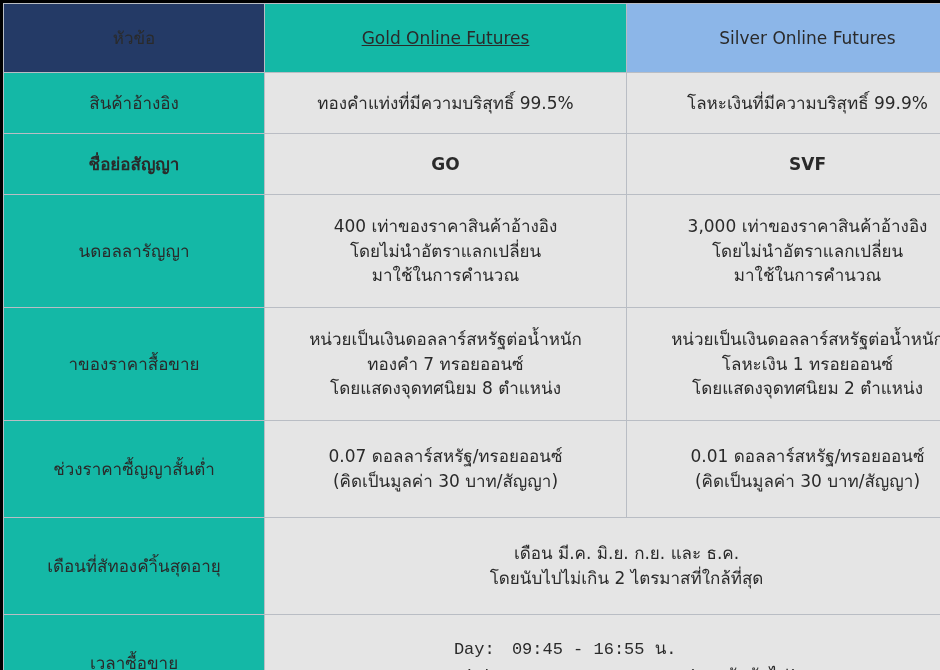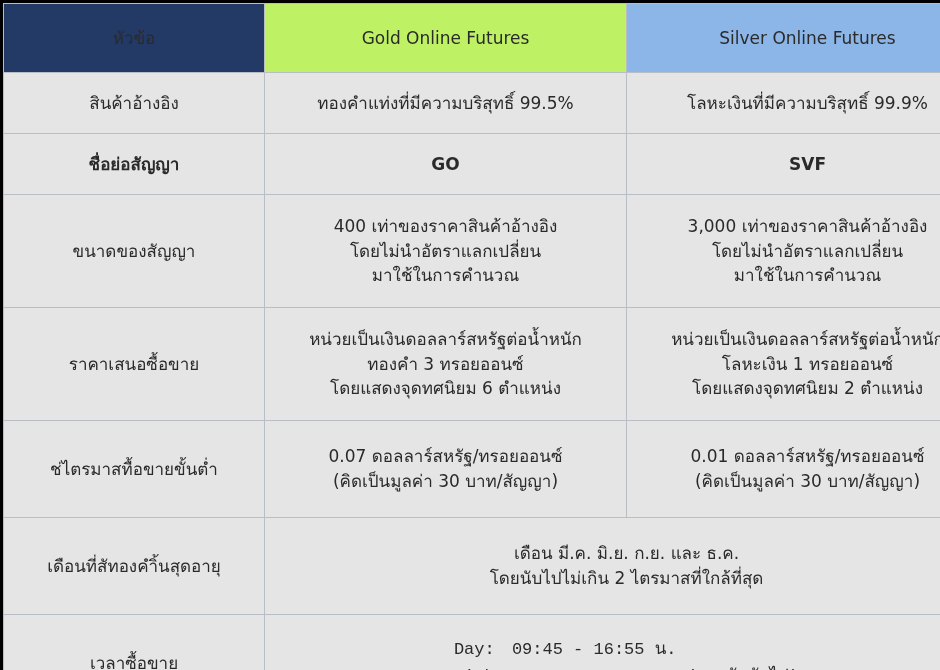--- a/index.html
+++ b/index.html
@@ -43,30 +43,31 @@
     font-weight: bold;
     color: #ffffff;
     border: 1px solid #ffffff;
     padding: 4px 6px;
   }
   th.h-topic {
     background: #243a66;
     width: 244px;
   }
   th.h-gold {
-    background: #bef264;
+    background: #14b8a6;
     width: 345px;
+    text-decoration: underline;
   }
   th.h-silver {
     background: #8cb6e8;
     width: 345px;
   }
   
   td.label-cell {
-    background: #e5e5e5;
+    background: #14b8a6;
     width: 244px;
     font-size: 17px;
     color: #3a3a3a;
   }
   td.val-cell {
     background: #e5e5e5;
   }
   .line {
     display: block;
     white-space: nowrap;
@@ -120,49 +121,49 @@
         <td class="label-cell">ชื่อย่อสัญญา</td>
         <td class="val-cell">
           <span class="line">GO</span>
         </td>
         <td class="val-cell">
           <span class="line">SVF</span>
         </td>
       </tr>
 
       <tr class="r3">
-        <td class="label-cell">ขนาดของสัญญา</td>
+        <td class="label-cell">นดอลลารัญญา</td>
         <td class="val-cell">
           <span class="line">400 เท่าของราคาสินค้าอ้างอิง</span>
           <span class="line">โดยไม่นำอัตราแลกเปลี่ยน</span>
           <span class="line">มาใช้ในการคำนวณ</span>
         </td>
         <td class="val-cell">
           <span class="line">3,000 เท่าของราคาสินค้าอ้างอิง</span>
           <span class="line">โดยไม่นำอัตราแลกเปลี่ยน</span>
           <span class="line">มาใช้ในการคำนวณ</span>
         </td>
       </tr>
 
       <tr class="r4">
-        <td class="label-cell">ราคาเสนอซื้อขาย</td>
+        <td class="label-cell">าของราคาสื้อขาย</td>
         <td class="val-cell">
           <span class="line">หน่วยเป็นเงินดอลลาร์สหรัฐต่อน้ำหนัก</span>
-          <span class="line">ทองคำ 3 ทรอยออนซ์</span>
-          <span class="line">โดยแสดงจุดทศนิยม 6 ตำแหน่ง</span>
+          <span class="line">ทองคำ 7 ทรอยออนซ์</span>
+          <span class="line">โดยแสดงจุดทศนิยม 8 ตำแหน่ง</span>
         </td>
         <td class="val-cell">
           <span class="line">หน่วยเป็นเงินดอลลาร์สหรัฐต่อน้ำหนัก</span>
           <span class="line">โลหะเงิน 1 ทรอยออนซ์</span>
           <span class="line">โดยแสดงจุดทศนิยม 2 ตำแหน่ง</span>
         </td>
       </tr>
 
       <tr class="r5">
-        <td class="label-cell">ช่ไตรมาสทื้อขายขั้นต่ำ</td>
+        <td class="label-cell">ช่วงราคาซื้ญญาสั้นต่ำ</td>
         <td class="val-cell">
           <span class="line">0.07 ดอลลาร์สหรัฐ/ทรอยออนซ์</span>
           <span class="line">(คิดเป็นมูลค่า 30 บาท/สัญญา)</span>
         </td>
         <td class="val-cell">
           <span class="line">0.01 ดอลลาร์สหรัฐ/ทรอยออนซ์</span>
           <span class="line">(คิดเป็นมูลค่า 30 บาท/สัญญา)</span>
         </td>
       </tr>
 

